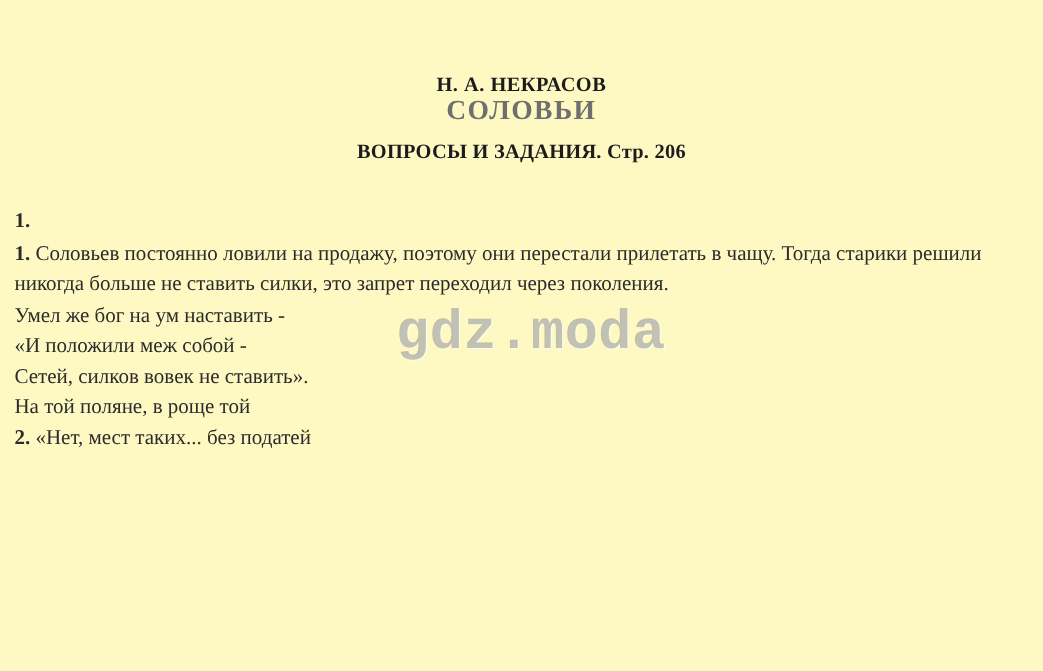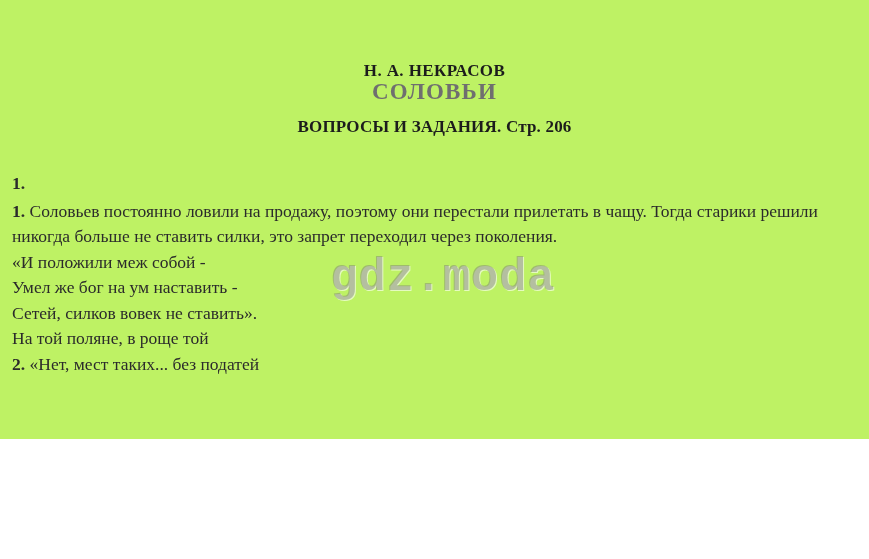--- a/index.html
+++ b/index.html
@@ -13,22 +13,22 @@
     font-family: "Liberation Serif", serif;
     color: #222222;
     position: relative;
     overflow: hidden;
   }
   .page {
     position: absolute;
     left: 0;
     top: 0;
     width: 869px;
-    height: 439px;
-    background: #bef264;
+    height: 559px;
+    background: #fef9c3;
   }
   .doc {
     position: absolute;
     left: 8px;
     top: 60px;
     width: 853px;
   }
   .title-block {
     text-align: center;
     font-weight: bold;
@@ -102,22 +102,22 @@
     <div class="body-block">
 
       <p class="para q1-label">
         <span class="num">1.</span>
       </p>
 
       <p class="para">
         <span class="num">1.</span><span> Соловьев постоянно ловили на продажу, поэтому они перестали прилетать в чащу. Тогда старики решили никогда больше не ставить силки, это запрет переходил через поколения.</span>
       </p>
 
+      <p class="para verse">Умел же бог на ум наставить -</p>
       <p class="para verse">«И положили меж собой -</p>
-      <p class="para verse">Умел же бог на ум наставить -</p>
       <p class="para verse">Сетей, силков вовек не ставить».</p>
       <p class="para verse">На той поляне, в роще той</p>
 
       <p class="para">
         <span class="num">2.</span><span> «Нет, мест таких... без податей</span>
       </p>
 
 
     </div>
   </div>

